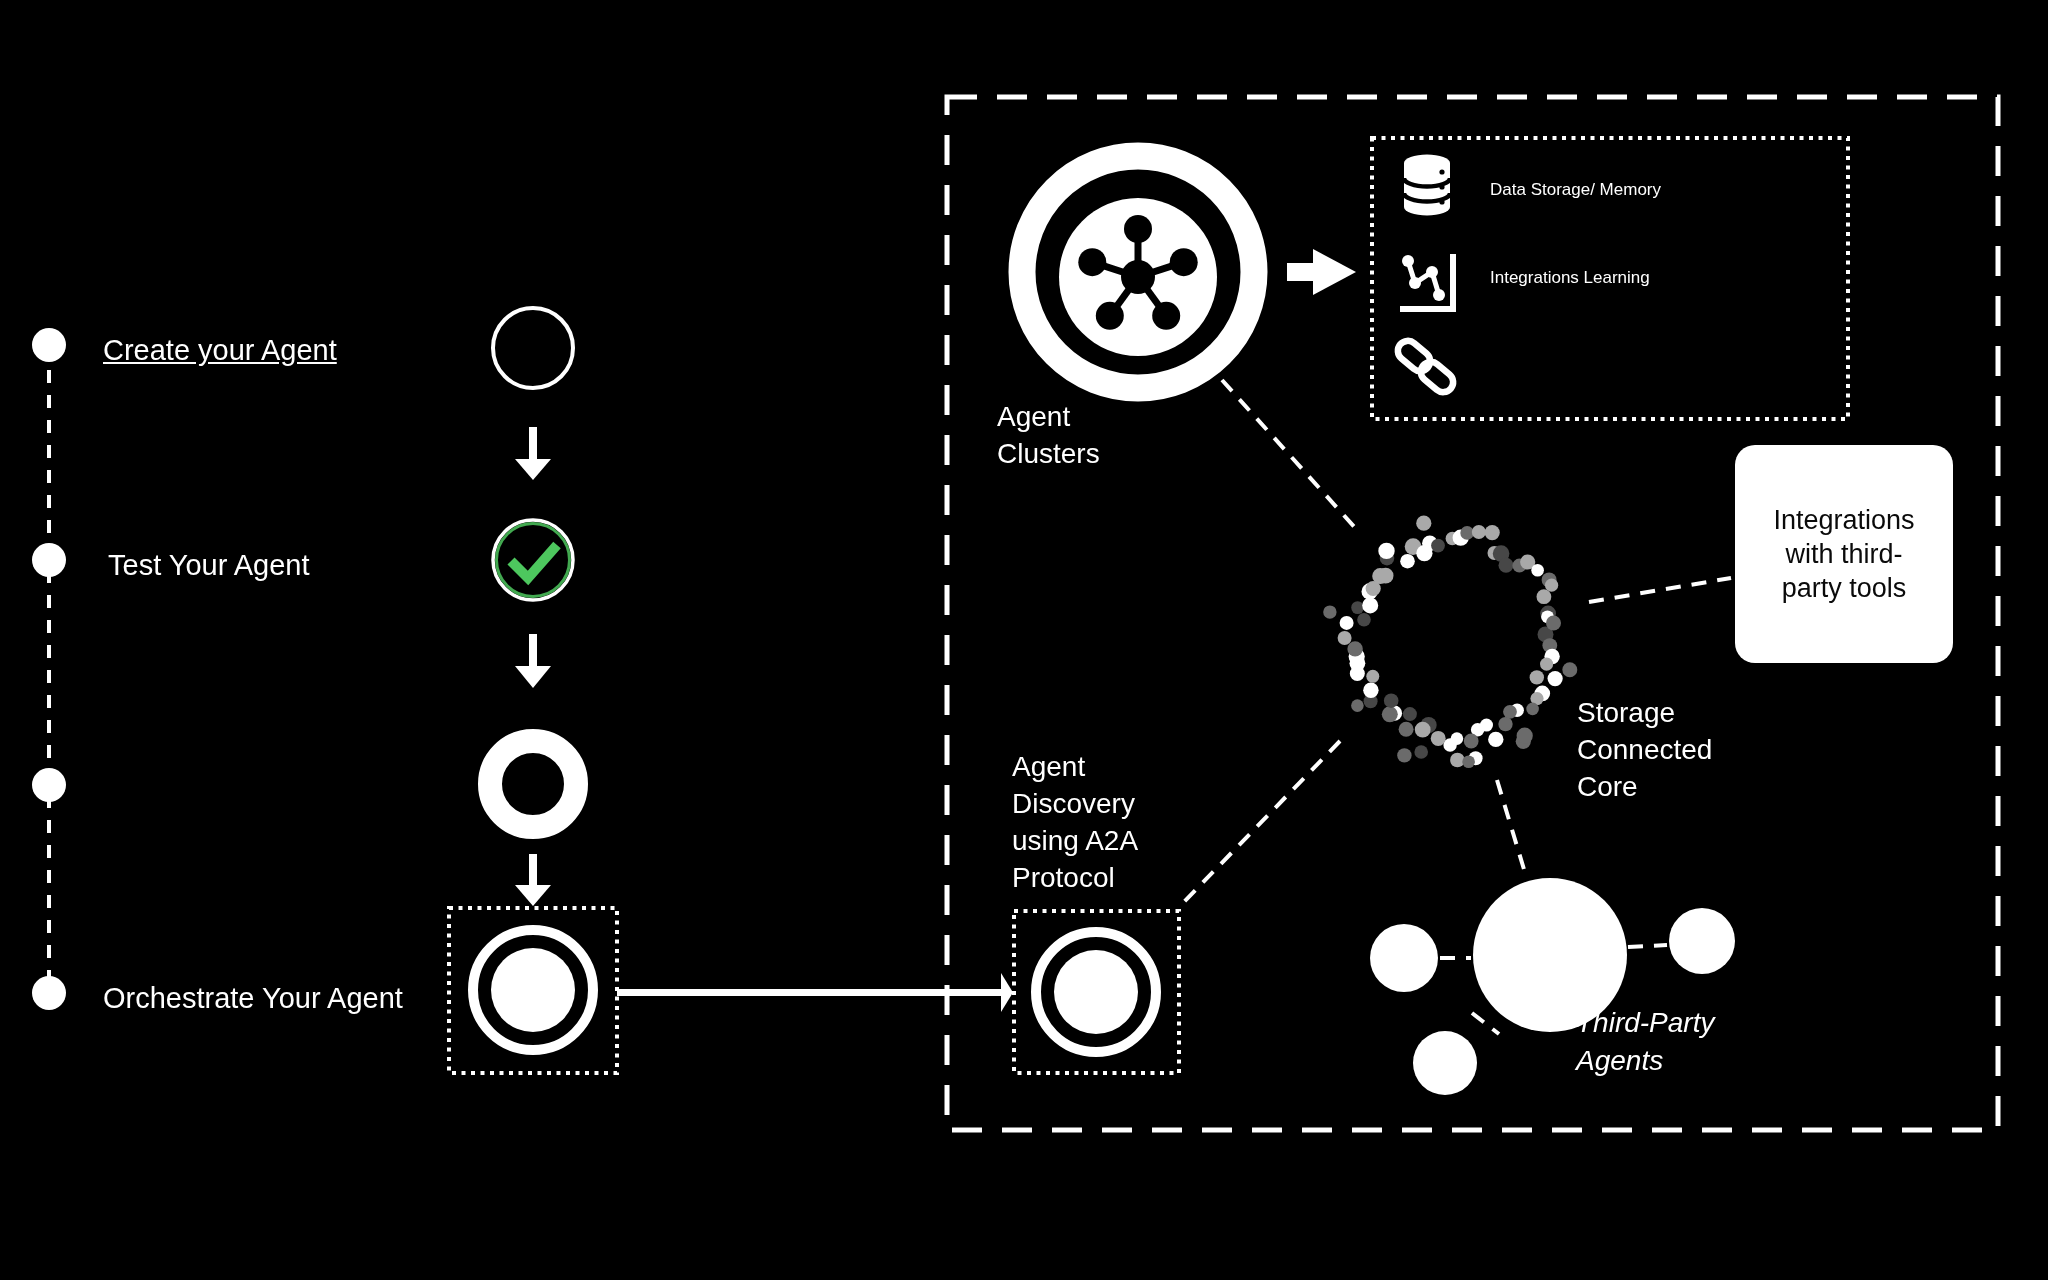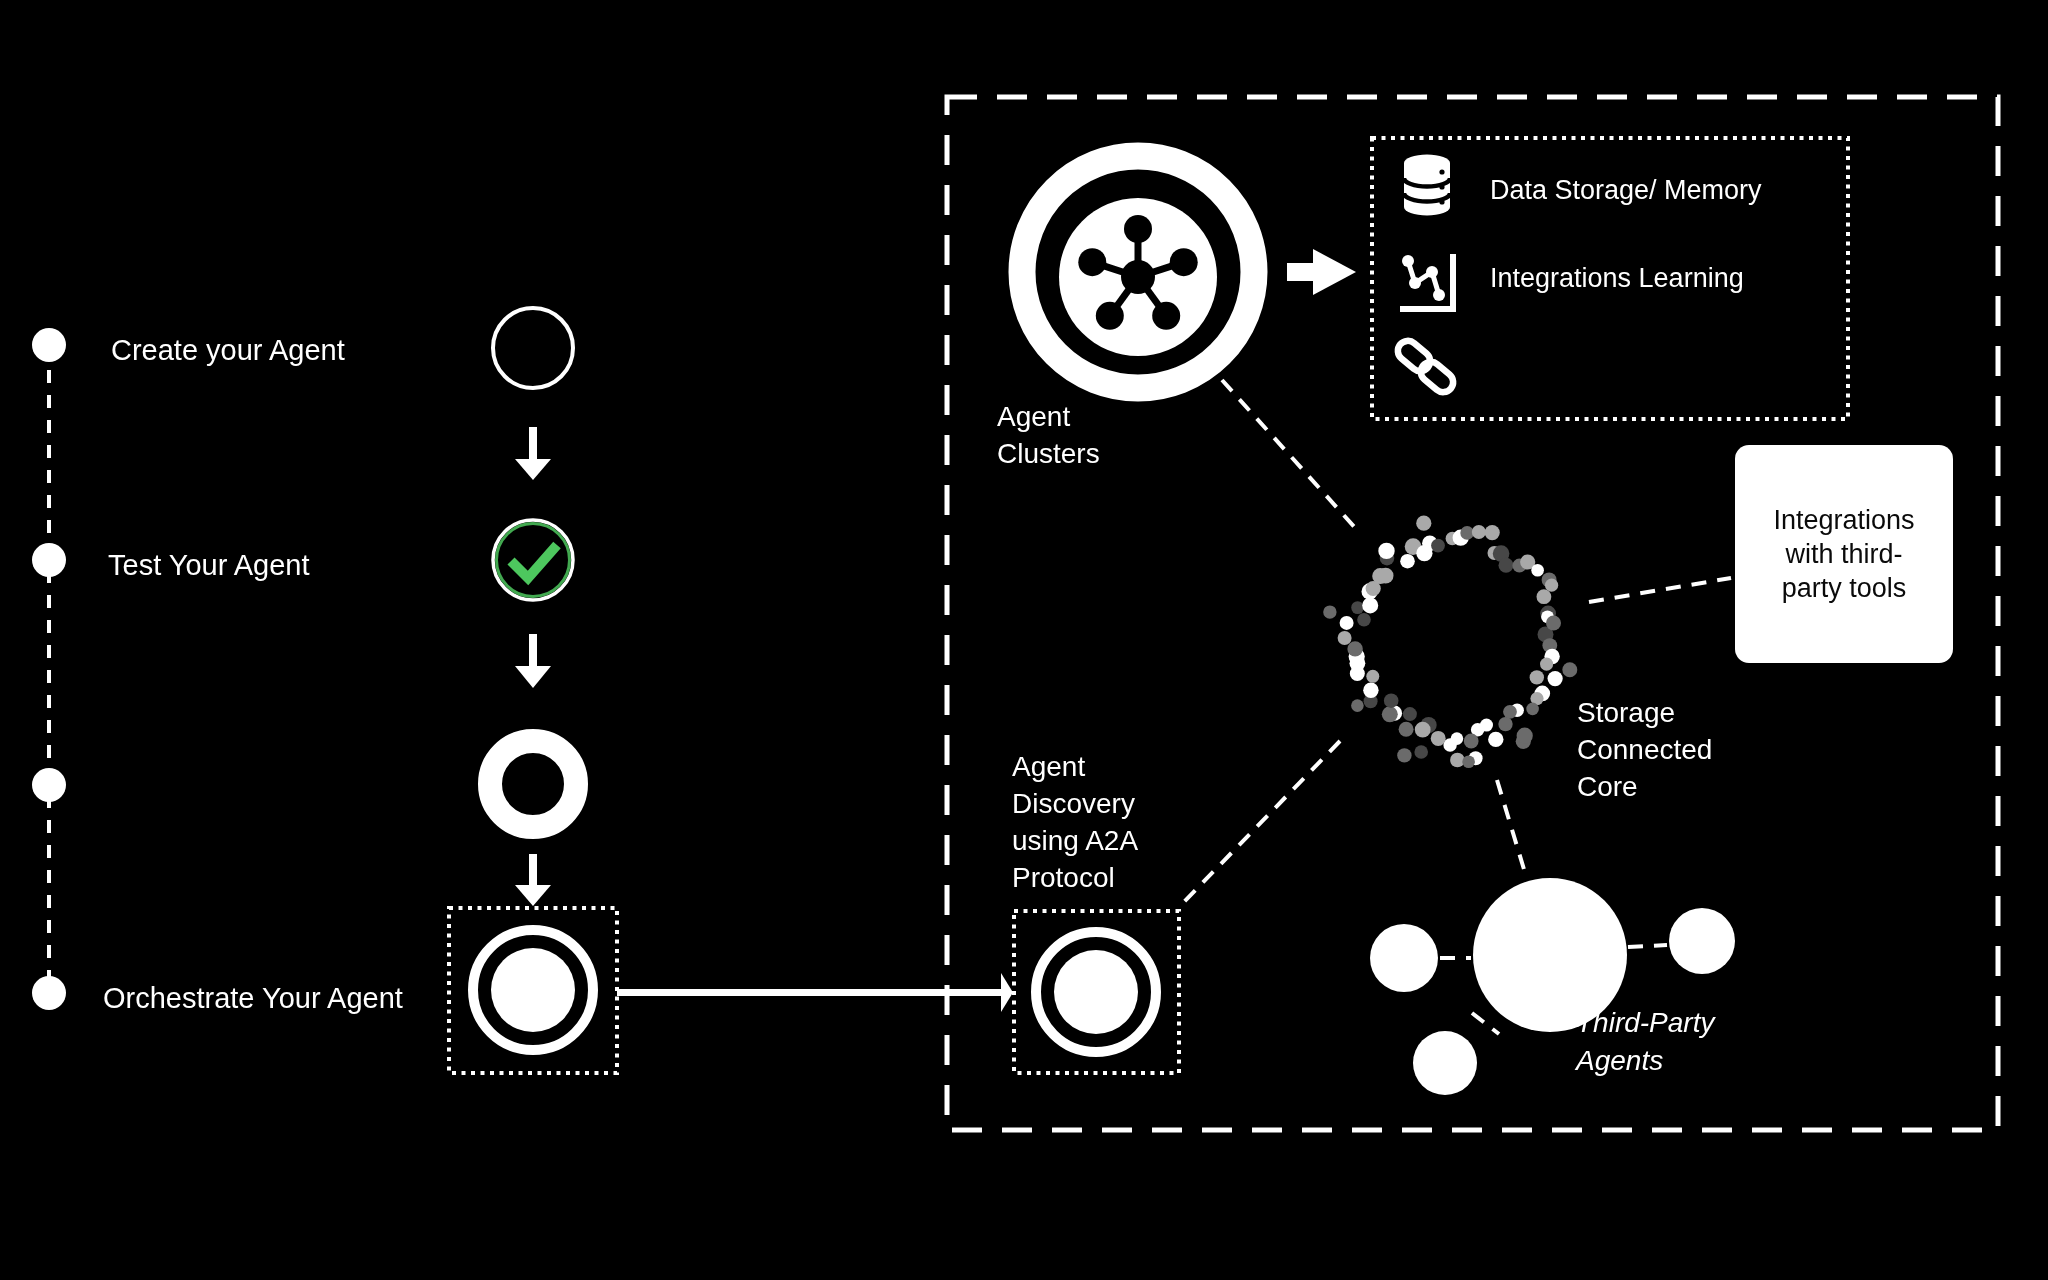--- a/index.html
+++ b/index.html
@@ -2,23 +2,23 @@
 <html><head>
 <meta charset="utf-8">
 <style>
   html,body{margin:0;padding:0;background:#000;}
   #canvas{position:relative;width:2048px;height:1280px;background:#000;overflow:hidden;
           font-family:"Liberation Sans", sans-serif;}
   svg.overlay{position:absolute;left:0;top:0;}
   .lbl{position:absolute;color:#fff;white-space:pre-line;font-weight:500;}
   .tl-label{font-size:29px;line-height:44px;height:44px;}
   .side-label{font-size:28px;line-height:37px;}
-  .cap-label{font-size:27px;line-height:31px;}
+  .cap-label{font-size:17px;line-height:31px;}
   .integrations-box{position:absolute;left:1735px;top:445px;width:218px;height:218px;
-      background:#fff;border-radius:14px;display:flex;align-items:center;justify-content:center;
+      background:#fff;border-radius:20px;display:flex;align-items:center;justify-content:center;
       text-align:center;}
   .integrations-box .txt{color:#0a0a0a;font-size:27px;line-height:34px;font-weight:500;white-space:pre-line;}
 </style>
 </head>
 <body>
 
 <div id="canvas">
 
   <svg class="overlay" width="2048" height="1280" viewBox="0 0 2048 1280">
 
@@ -213,21 +213,21 @@
     </g>
 
     <g fill="#fff">
       <circle cx="1550" cy="955" r="77"></circle>
       <circle cx="1404" cy="958" r="34"></circle>
       <circle cx="1702" cy="941" r="33"></circle>
       <circle cx="1445" cy="1063" r="32"></circle>
     </g>
   </svg>
 
-  <div class="lbl tl-label" style="left:111px;top:328px;">Create your Agent</div>
+  <div class="lbl tl-label" style="left:103px;top:328px;text-decoration:underline;">Create your Agent</div>
   <div class="lbl tl-label" style="left:108px;top:543px;text-align:right;">Test Your Agent</div>
   <div class="lbl tl-label" style="left:103px;top:976px;">Orchestrate Your Agent</div>
 
   <div class="lbl side-label" style="left:997px;top:398px;">Agent
 Clusters</div>
 
   <div class="lbl cap-label" style="left:1490px;top:172px;line-height:36px;">Data Storage/ Memory</div>
   <div class="lbl cap-label" style="left:1490px;top:260px;line-height:36px;">Integrations Learning</div>
 
   <div class="integrations-box">

